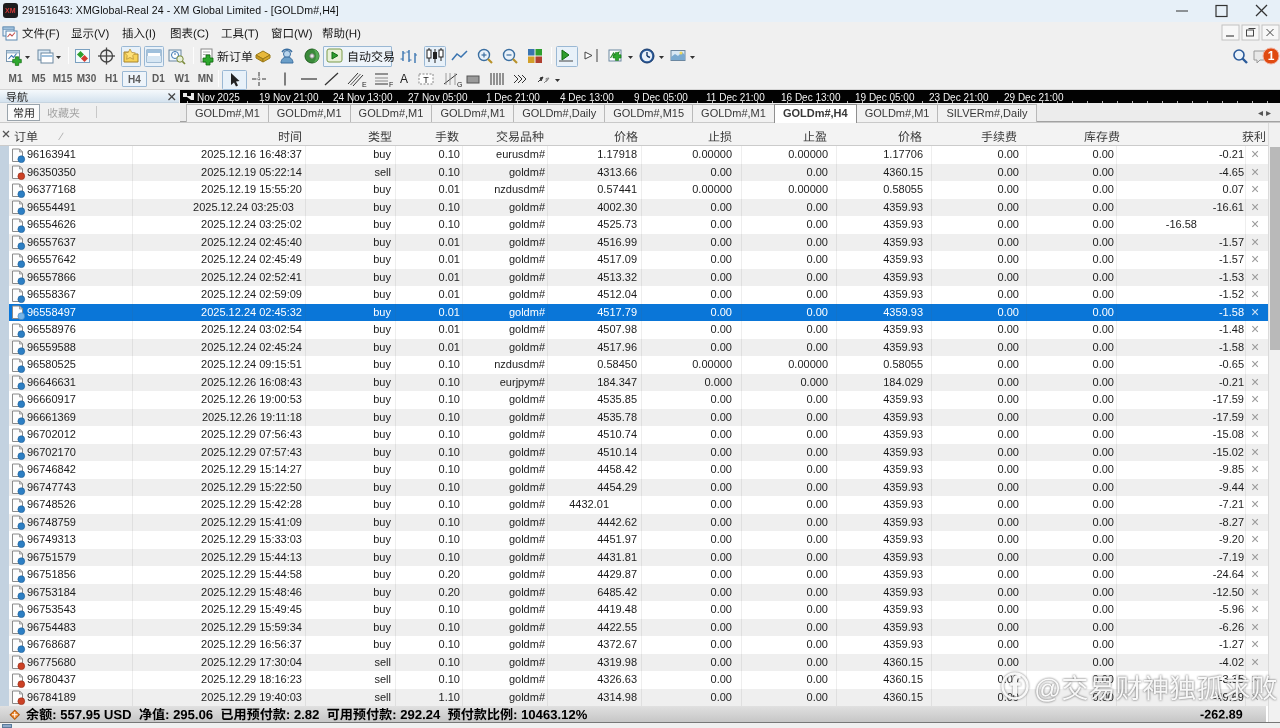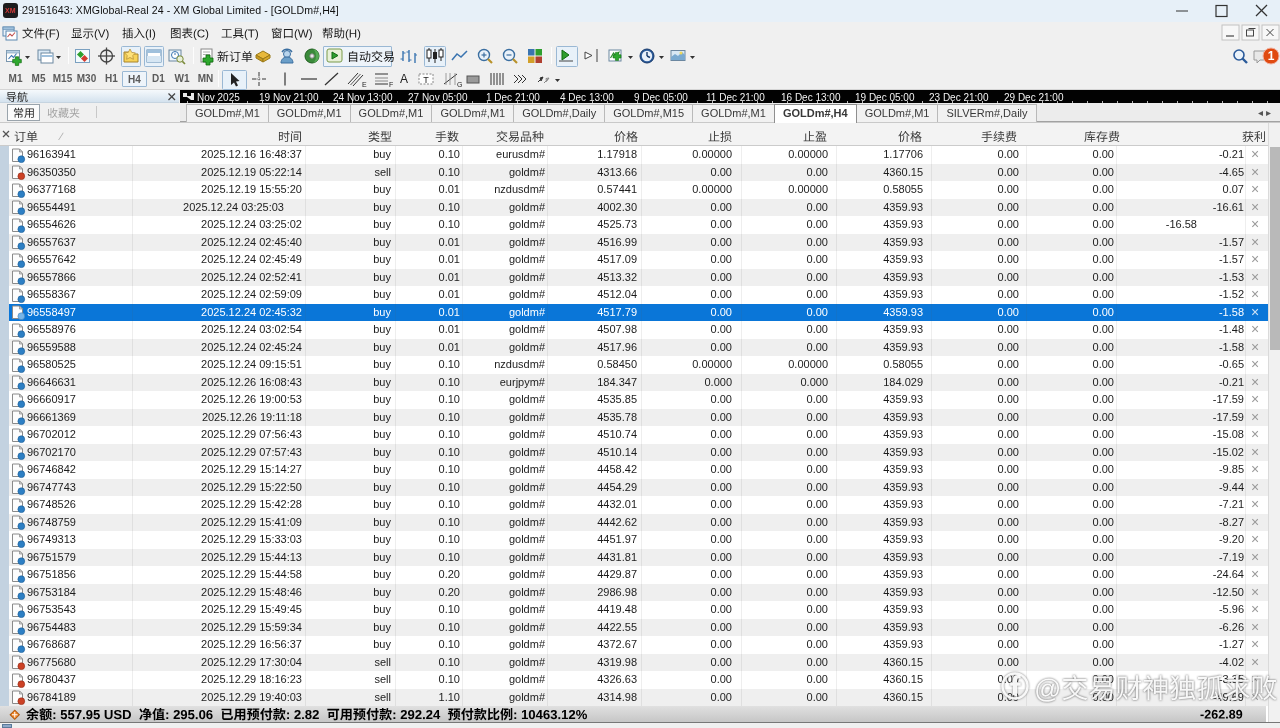--- a/index.html
+++ b/index.html
@@ -564,21 +564,21 @@
     <span class="num" style="left:1075px;width:160px">0.07</span>
     <span style="left:1238px;width:16px;text-align:center;color:#9a9a9a;font-size:14px">×</span>
   </div>
 <div class="tr" style="top:198.5px;height:17.5px;background:#efefef;color:#1c1c1c">
     <svg class="abs" style="left:2px;top:1.5px" width="14" height="15">
       <path d="M1.5,1 h7 l3,3 v9.5 h-10 Z" fill="#fdfdfd" stroke="#8a8a8a"></path>
       <path d="M8.5,1 v3 h3 Z" fill="#d8d8d8" stroke="#8a8a8a" stroke-width=".7"></path>
       <circle cx="10.3" cy="11.2" r="3.4" fill="#2d7fc4" stroke="#1a5a94" stroke-width=".6"></circle>
     </svg>
     <span style="left:18px">96554491</span>
-    <span class="num" style="left:115px;width:160px">2025.12.24 03:25:03</span>
+    <span class="num" style="left:125px;width:160px">2025.12.24 03:25:03</span>
     <span class="num" style="left:222px;width:160px">buy</span>
     <span class="num" style="left:291px;width:160px">0.10</span>
     <span class="num" style="left:376px;width:160px">goldm#</span>
     <span class="num" style="left:468px;width:160px">4002.30</span>
     <span class="num" style="left:563px;width:160px">0.00</span>
     <span class="num" style="left:659px;width:160px">0.00</span>
     <span class="num" style="left:754px;width:160px">4359.93</span>
     <span class="num" style="left:850px;width:160px">0.00</span>
     <span class="num" style="left:945px;width:160px">0.00</span>
     <span class="num" style="left:1075px;width:160px">-16.61</span>
@@ -908,21 +908,21 @@
     <svg class="abs" style="left:2px;top:1.5px" width="14" height="15">
       <path d="M1.5,1 h7 l3,3 v9.5 h-10 Z" fill="#fdfdfd" stroke="#8a8a8a"></path>
       <path d="M8.5,1 v3 h3 Z" fill="#d8d8d8" stroke="#8a8a8a" stroke-width=".7"></path>
       <circle cx="10.3" cy="11.2" r="3.4" fill="#2d7fc4" stroke="#1a5a94" stroke-width=".6"></circle>
     </svg>
     <span style="left:18px">96748526</span>
     <span class="num" style="left:133px;width:160px">2025.12.29 15:42:28</span>
     <span class="num" style="left:222px;width:160px">buy</span>
     <span class="num" style="left:291px;width:160px">0.10</span>
     <span class="num" style="left:376px;width:160px">goldm#</span>
-    <span class="num" style="left:468px;width:160px">4432.01</span>
+    <span class="num" style="left:440px;width:160px">4432.01</span>
     <span class="num" style="left:563px;width:160px">0.00</span>
     <span class="num" style="left:659px;width:160px">0.00</span>
     <span class="num" style="left:754px;width:160px">4359.93</span>
     <span class="num" style="left:850px;width:160px">0.00</span>
     <span class="num" style="left:945px;width:160px">0.00</span>
     <span class="num" style="left:1075px;width:160px">-7.21</span>
     <span style="left:1238px;width:16px;text-align:center;color:#9a9a9a;font-size:14px">×</span>
   </div>
 <div class="tr" style="top:513.5px;height:17.5px;background:#efefef;color:#1c1c1c">
     <svg class="abs" style="left:2px;top:1.5px" width="14" height="15">
@@ -1008,21 +1008,21 @@
     <svg class="abs" style="left:2px;top:1.5px" width="14" height="15">
       <path d="M1.5,1 h7 l3,3 v9.5 h-10 Z" fill="#fdfdfd" stroke="#8a8a8a"></path>
       <path d="M8.5,1 v3 h3 Z" fill="#d8d8d8" stroke="#8a8a8a" stroke-width=".7"></path>
       <circle cx="10.3" cy="11.2" r="3.4" fill="#2d7fc4" stroke="#1a5a94" stroke-width=".6"></circle>
     </svg>
     <span style="left:18px">96753184</span>
     <span class="num" style="left:133px;width:160px">2025.12.29 15:48:46</span>
     <span class="num" style="left:222px;width:160px">buy</span>
     <span class="num" style="left:291px;width:160px">0.20</span>
     <span class="num" style="left:376px;width:160px">goldm#</span>
-    <span class="num" style="left:468px;width:160px">2986.98</span>
+    <span class="num" style="left:468px;width:160px">6485.42</span>
     <span class="num" style="left:563px;width:160px">0.00</span>
     <span class="num" style="left:659px;width:160px">0.00</span>
     <span class="num" style="left:754px;width:160px">4359.93</span>
     <span class="num" style="left:850px;width:160px">0.00</span>
     <span class="num" style="left:945px;width:160px">0.00</span>
     <span class="num" style="left:1075px;width:160px">-12.50</span>
     <span style="left:1238px;width:16px;text-align:center;color:#9a9a9a;font-size:14px">×</span>
   </div>
 <div class="tr" style="top:601.0px;height:17.5px;background:#ffffff;color:#1c1c1c">
     <svg class="abs" style="left:2px;top:1.5px" width="14" height="15">

